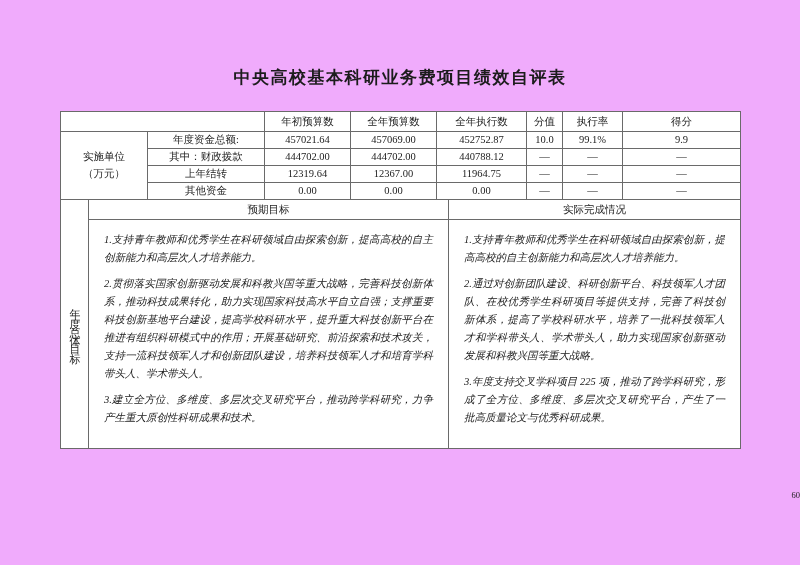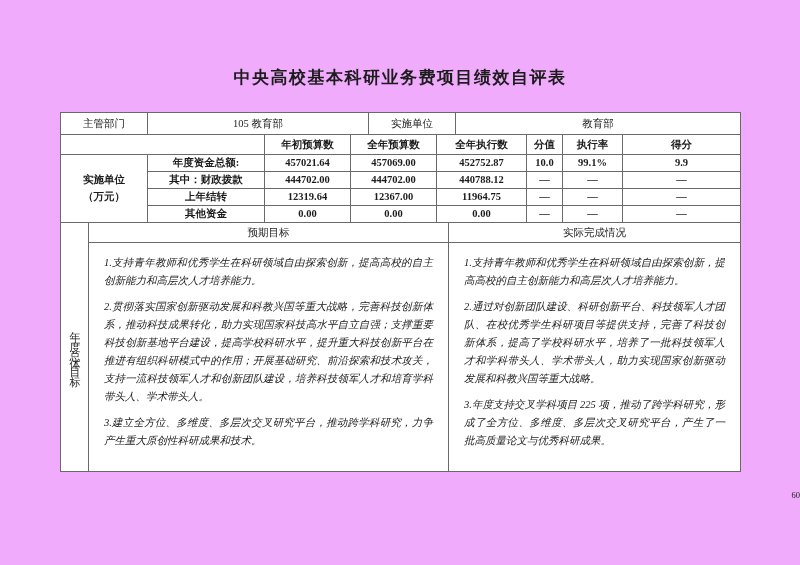--- a/index.html
+++ b/index.html
@@ -23,21 +23,21 @@
   table{border-collapse:collapse;table-layout:fixed;width:680px;}
   table+table{margin-top:-1px;}
   td{
     border:1px solid #6a6a6a;
     font-size:10.5px;line-height:1.25;
     text-align:center;vertical-align:middle;
     padding:0 3px;overflow:hidden;
     background:#ffffff;
   }
   .t-info td{height:21px;}
-  .t-fund td{height:16px;font-weight:bold;}
+  .t-fund td{height:16px;}
   .t-fund tr.hdr td{height:19px;}
   .t-goal tr.hdr td{height:19px;font-family:Liberation Serif, serif;}
   .t-goal td.body{height:225px;vertical-align:top;text-align:justify;padding:3px 7px 0 7px;}
   .t-goal td.body p{margin:8px;line-height:1.72;font-size:10.5px;font-style:italic;}
   .vlabel{
     display:inline-block;
     writing-mode:vertical-rl;text-orientation:upright;
     letter-spacing:9px;font-size:11px;line-height:1;
     padding-top:9px;
   }
@@ -57,26 +57,20 @@
   <div class="tables">
 
     <table class="t-info">
       <colgroup>
           <col style="width:87px">
           <col style="width:221px">
           <col style="width:87px">
           <col style="width:285px">
         </colgroup>
       <tbody>
-      <tr>
-        <td>主管部门</td>
-        <td>105 教育部</td>
-        <td>实施单位</td>
-        <td>教育部</td>
-      </tr>
     </tbody>
       </table>
 
     <table class="t-fund">
       <colgroup>
         <col style="width:87px">
           <col style="width:117px">
           <col style="width:86px">
           <col style="width:86px">
         <col style="width:90px">

